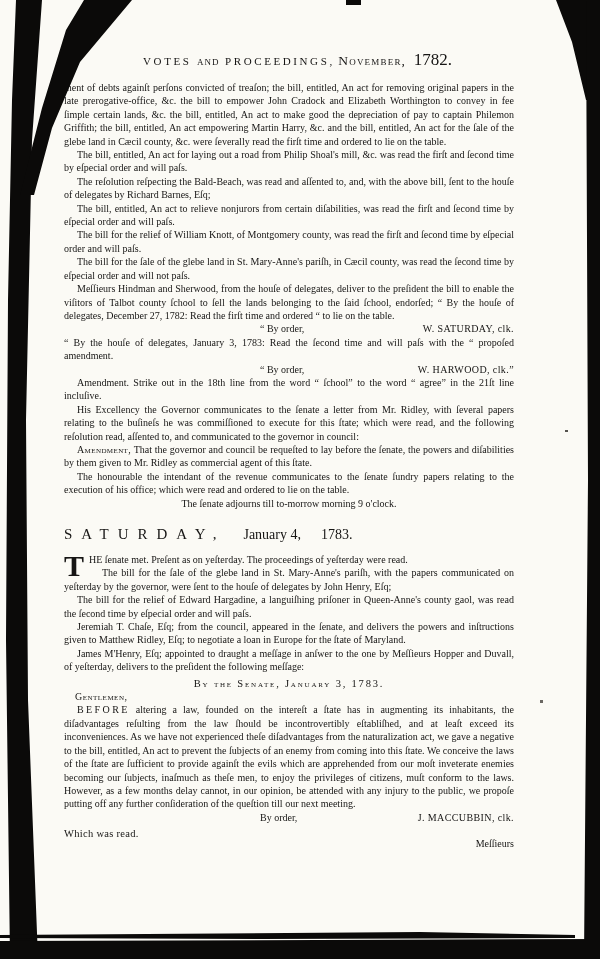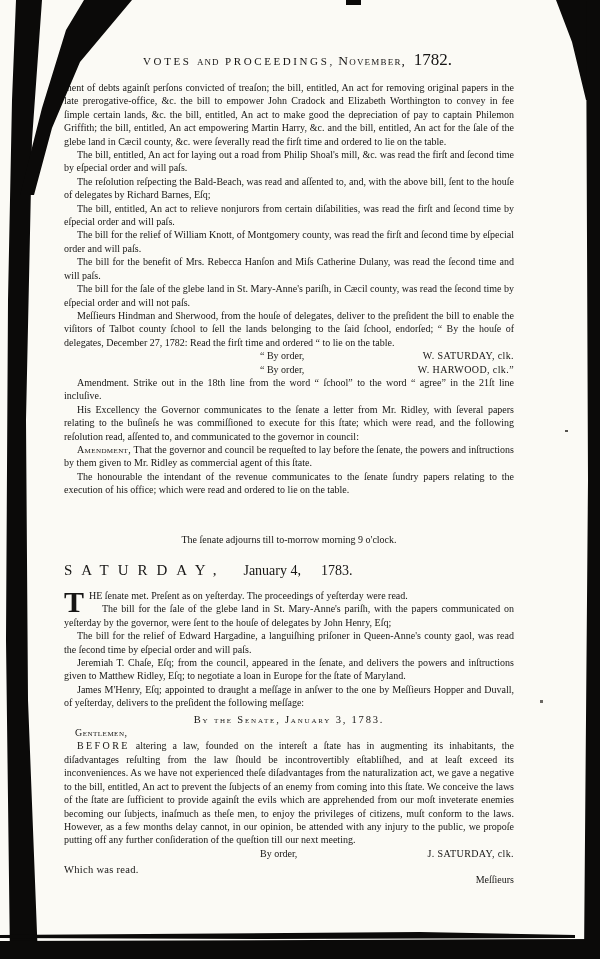--- a/index.html
+++ b/index.html
@@ -13,21 +13,21 @@
   .caps-wide{font-size:11px;letter-spacing:2.6px;text-align:center;}
   .and-sc{font-variant:small-caps;font-size:13px;letter-spacing:1px;margin:0 2px;}
   .month-sc{font-variant:small-caps;font-size:13.5px;letter-spacing:1.2px;}
   .hyear0{font-size:17px;margin-left:4px;}
   .p{margin:0;font-size:10px;line-height:13.4px;text-align:justify;text-indent:13px;}
   .noindent{text-indent:0;}
   .sc{font-variant:small-caps;letter-spacing:0.4px;}
   .attest{display:flex;font-size:10px;line-height:13.4px;text-align:right;}
   .attest .order{margin-left:196px;}
   .attest .name{margin-left:auto;letter-spacing:0.4px;}
-  .center{text-align:center;text-indent:0;margin-top:36px;}
+  .center{text-align:center;text-indent:0;}
   .sat-heading{text-align:left;margin:15px 0 10px 0;white-space:nowrap;}
   .sat-day{font-size:15px;letter-spacing:9px;}
   .sat-date{font-size:14px;margin-left:14px;}
   .sat-year{font-size:14px;margin-left:16px;}
   .dropcap{float:left;font-size:30px;line-height:24px;font-weight:bold;margin:1px 5px 0 0;}
   .senate-line{font-variant:small-caps;letter-spacing:1.8px;font-size:10.5px;margin-top:3px;}
   .gentlemen{font-variant:small-caps;text-indent:11px;letter-spacing:0.5px;}
   .before-label{letter-spacing:2.4px;}
   .foot-row{display:flex;justify-content:space-between;font-size:10px;line-height:13.4px;margin-top:3px;}
   .foot-row .catch{position:relative;top:10px;}
@@ -49,38 +49,38 @@
         <span class="month-sc">November,</span>
         <span class="hyear0">1782.</span>
       </span>
     </div>
 
     <p class="p noindent">ment of debts againſt perſons convicted of treaſon; the bill, entitled, An act for removing original papers in the late prerogative-office, &amp;c. the bill to empower John Cradock and Elizabeth Worthington to convey in fee ſimple certain lands, &amp;c. the bill, entitled, An act to make good the depreciation of pay to captain Philemon Griffith; the bill, entitled, An act empowering Martin Harry, &amp;c. and the bill, entitled, An act for the ſale of the glebe land in Cæcil county, &amp;c. were ſeverally read the firſt time and ordered to lie on the table.</p>
     <p class="p">The bill, entitled, An act for laying out a road from Philip Shoal's mill, &amp;c. was read the firſt and ſecond time by eſpecial order and will paſs.</p>
     <p class="p">The reſolution reſpecting the Bald-Beach, was read and aſſented to, and, with the above bill, ſent to the houſe of delegates by Richard Barnes, Eſq;</p>
     <p class="p">The bill, entitled, An act to relieve nonjurors from certain diſabilities, was read the firſt and ſecond time by eſpecial order and will paſs.</p>
     <p class="p">The bill for the relief of William Knott, of Montgomery county, was read the firſt and ſecond time by eſpecial order and will paſs.</p>
-    <p class="p">The bill for the benefit of Mrs. Rebecca Hanſon and Miſs Catherine Dulany, was read the ſecond time and will paſs.</p>
     <p class="p">The bill for the ſale of the glebe land in St. Mary-Anne's pariſh, in Cæcil county, was read the ſecond time by eſpecial order and will not paſs.</p>
     <p class="p">Meſſieurs Hindman and Sherwood, from the houſe of delegates, deliver to the preſident the bill to enable the viſitors of Talbot county ſchool to ſell the lands belonging to the ſaid ſchool, endorſed; “ By the houſe of delegates, December 27, 1782: Read the firſt time and ordered “ to lie on the table.</p>
 
     <div class="attest">
       <span class="order">“ By order,</span>
       <span class="name">W. SATURDAY, clk.</span>
     </div>
 
+    <p class="p noindent">“ By the houſe of delegates, January 3, 1783: Read the ſecond time and will paſs with the “ propoſed amendment.</p>
 
     <div class="attest">
       <span class="order">“ By order,</span>
       <span class="name">W. HARWOOD, clk.”</span>
     </div>
 
     <p class="p">Amendment.  Strike out in the 18th line from the word “ ſchool” to the word “ agree” in the 21ſt line incluſive.</p>
     <p class="p">His Excellency the Governor communicates to the ſenate a letter from Mr. Ridley, with ſeveral papers relating to the buſineſs he was commiſſioned to execute for this ſtate; which were read, and the following reſolution read, aſſented to, and communicated to the governor in council:</p>
-    <p class="p"><span class="sc">Amendment,</span><span> That the governor and council be requeſted to lay before the ſenate, the powers and inſtructions by them given to Mr. Ridley as commercial agent of this ſtate.</span></p>
+    <p class="p"><span class="sc">Amendment,</span><span> That the governor and council be requeſted to lay before the ſenate, the powers and diſabilities by them given to Mr. Ridley as commercial agent of this ſtate.</span></p>
     <p class="p">The honourable the intendant of the revenue communicates to the ſenate ſundry papers relating to the execution of his office; which were read and ordered to lie on the table.</p>
     <p class="p center">The ſenate adjourns till to-morrow morning 9 o'clock.</p>
 
     <div class="sat-heading">
       <span class="sat-day">SATURDAY,</span>
       <span class="sat-date">January 4,</span>
       <span class="sat-year">1783.</span>
     </div>
 
     <p class="p noindent"><span class="dropcap">T</span><span>HE ſenate met.  Preſent as on yeſterday.  The proceedings of yeſterday were read.</span></p>
@@ -88,21 +88,21 @@
     <p class="p">The bill for the relief of Edward Hargadine, a languiſhing priſoner in Queen-Anne's county gaol, was read the ſecond time by eſpecial order and will paſs.</p>
     <p class="p">Jeremiah T. Chaſe, Eſq; from the council, appeared in the ſenate, and delivers the powers and inſtructions given to Matthew Ridley, Eſq; to negotiate a loan in Europe for the ſtate of Maryland.</p>
     <p class="p">James M'Henry, Eſq; appointed to draught a meſſage in anſwer to the one by Meſſieurs Hopper and Duvall, of yeſterday, delivers to the preſident the following meſſage:</p>
 
     <p class="p center senate-line">By the Senate, January 3, 1783.</p>
     <p class="p gentlemen">Gentlemen,</p>
     <p class="p"><span class="before-label">BEFORE</span><span> altering a law, founded on the intereſt a ſtate has in augmenting its inhabitants, the diſadvantages reſulting from the law ſhould be incontrovertibly eſtabliſhed, and at leaſt exceed its inconveniences.  As we have not experienced theſe diſadvantages from the naturalization act, we gave a negative to the bill, entitled, An act to prevent the ſubjects of an enemy from coming into this ſtate.  We conceive the laws of the ſtate are ſufficient to provide againſt the evils which are apprehended from our moſt inveterate enemies becoming our ſubjects, inaſmuch as theſe men, to enjoy the privileges of citizens, muſt conform to the laws.  However, as a few months delay cannot, in our opinion, be attended with any injury to the public, we propoſe putting off any further conſideration of the queſtion till our next meeting.</span></p>
 
     <div class="attest">
       <span class="order">By order,</span>
-      <span class="name">J. SATURDAY, clk.</span>
+      <span class="name">J. MACCUBBIN, clk.</span>
     </div>
 
     <div class="foot-row">
       <span class="wwr">Which was read.</span>
       <span class="catch">Meſſieurs</span>
     </div>
 
   </div>
 
   <svg class="artifacts" width="600" height="959" viewBox="0 0 600 959">

